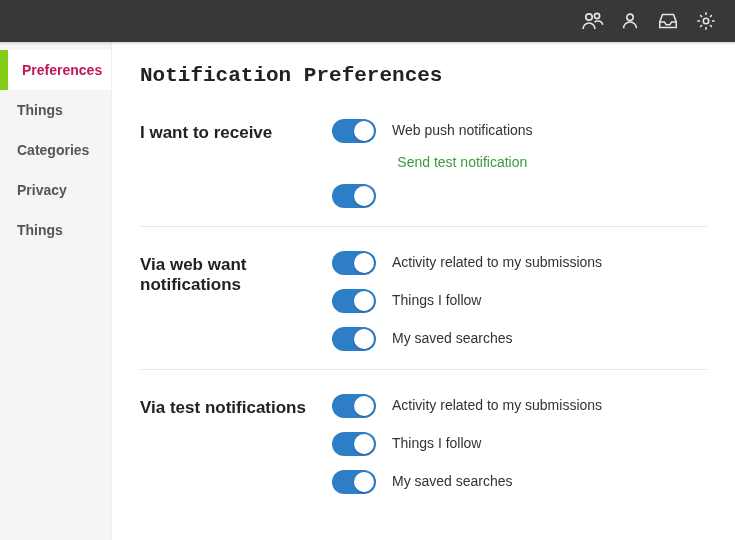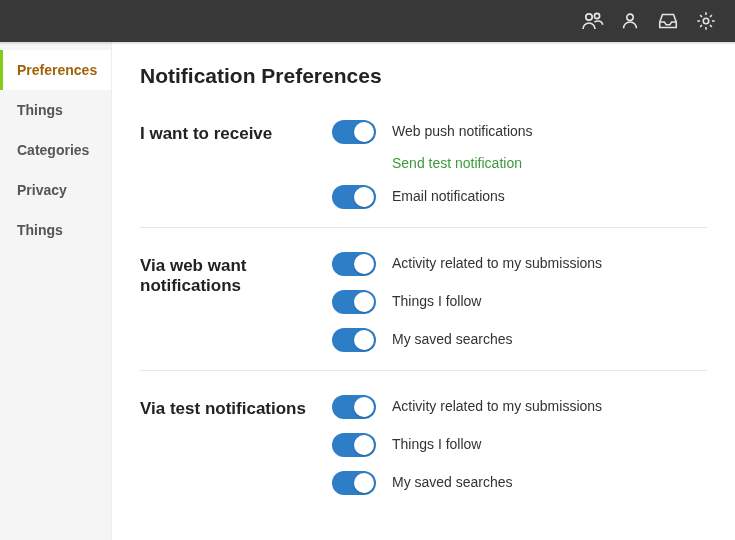--- a/index.html
+++ b/index.html
@@ -51,49 +51,50 @@
 .sidebar .nav-item {
   padding: 12px 14px;
   font-size: 14px;
   color: #555;
   cursor: pointer;
   font-weight: 600;
   border-left: 3px solid transparent;
 }
 .sidebar .nav-item.active {
   background: #fff;
-  color: #a16207;
-  border-left: 3px solid #84cc16;
+  color: #be185d;
+  border-left: 8px solid #84cc16;
 }
 .main {
   flex: 1;
   padding: 22px 28px 22px 28px;
   overflow-y: auto;
 }
 h1.page-title {
   font-size: 21px;
   font-weight: 700;
   margin-bottom: 26px;
   color: #222;
+  font-family: Liberation Mono, monospace;
 }
 .section {
   display: flex;
   padding: 6px 0 18px 0;
   border-bottom: 1px solid #e6e6e6;
   margin-bottom: 18px;
 }
 .section:last-child { border-bottom: none; }
 .section-title {
   width: 192px;
   font-weight: 700;
   font-size: 17px;
   color: #222;
   padding-top: 4px;
 }
-.section-body { flex: 1; }
+.section-body { flex: 1; text-align: center; }
 .row {
   display: flex;
   align-items: flex-start;
   margin-bottom: 14px;
 }
 .row:last-child { margin-bottom: 0; }
 .toggle {
   width: 44px;
   height: 24px;
   background: #2d7dc7;
@@ -181,23 +182,20 @@
             </div>
           <div class="row-labels">
             <div class="row-label">Web push notifications</div>
             <div class="row-sublink">Send test notification</div>
           </div>
         </div>
         <div class="row">
           <div class="toggle">
               <div class="knob"></div>
             </div>
-          <div class="row-labels">
-            <div class="row-label">Email notifications</div>
-          </div>
         </div>
       </div>
     </div>
 
     <div class="section">
       <div class="section-title">Via web want notifications</div>
       <div class="section-body">
         <div class="row">
           <div class="toggle">
               <div class="knob"></div>

